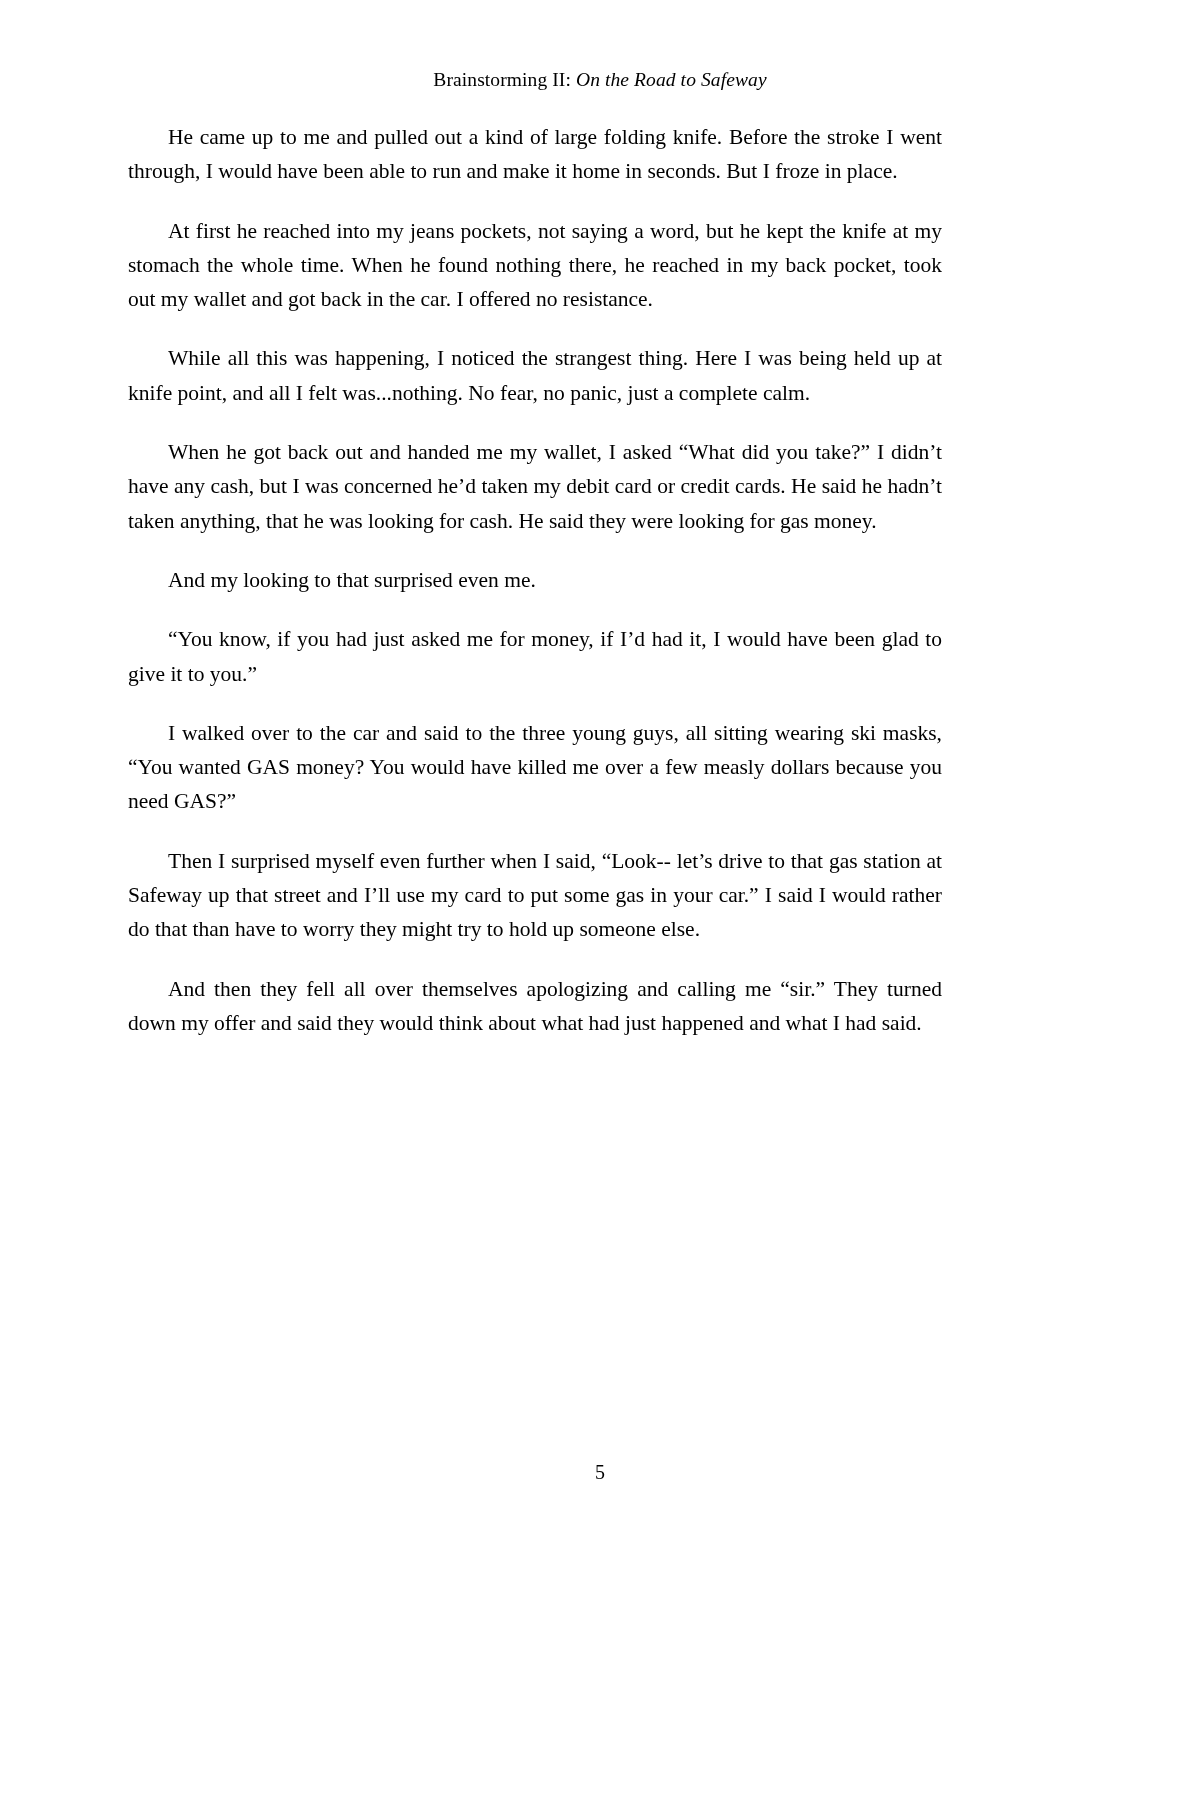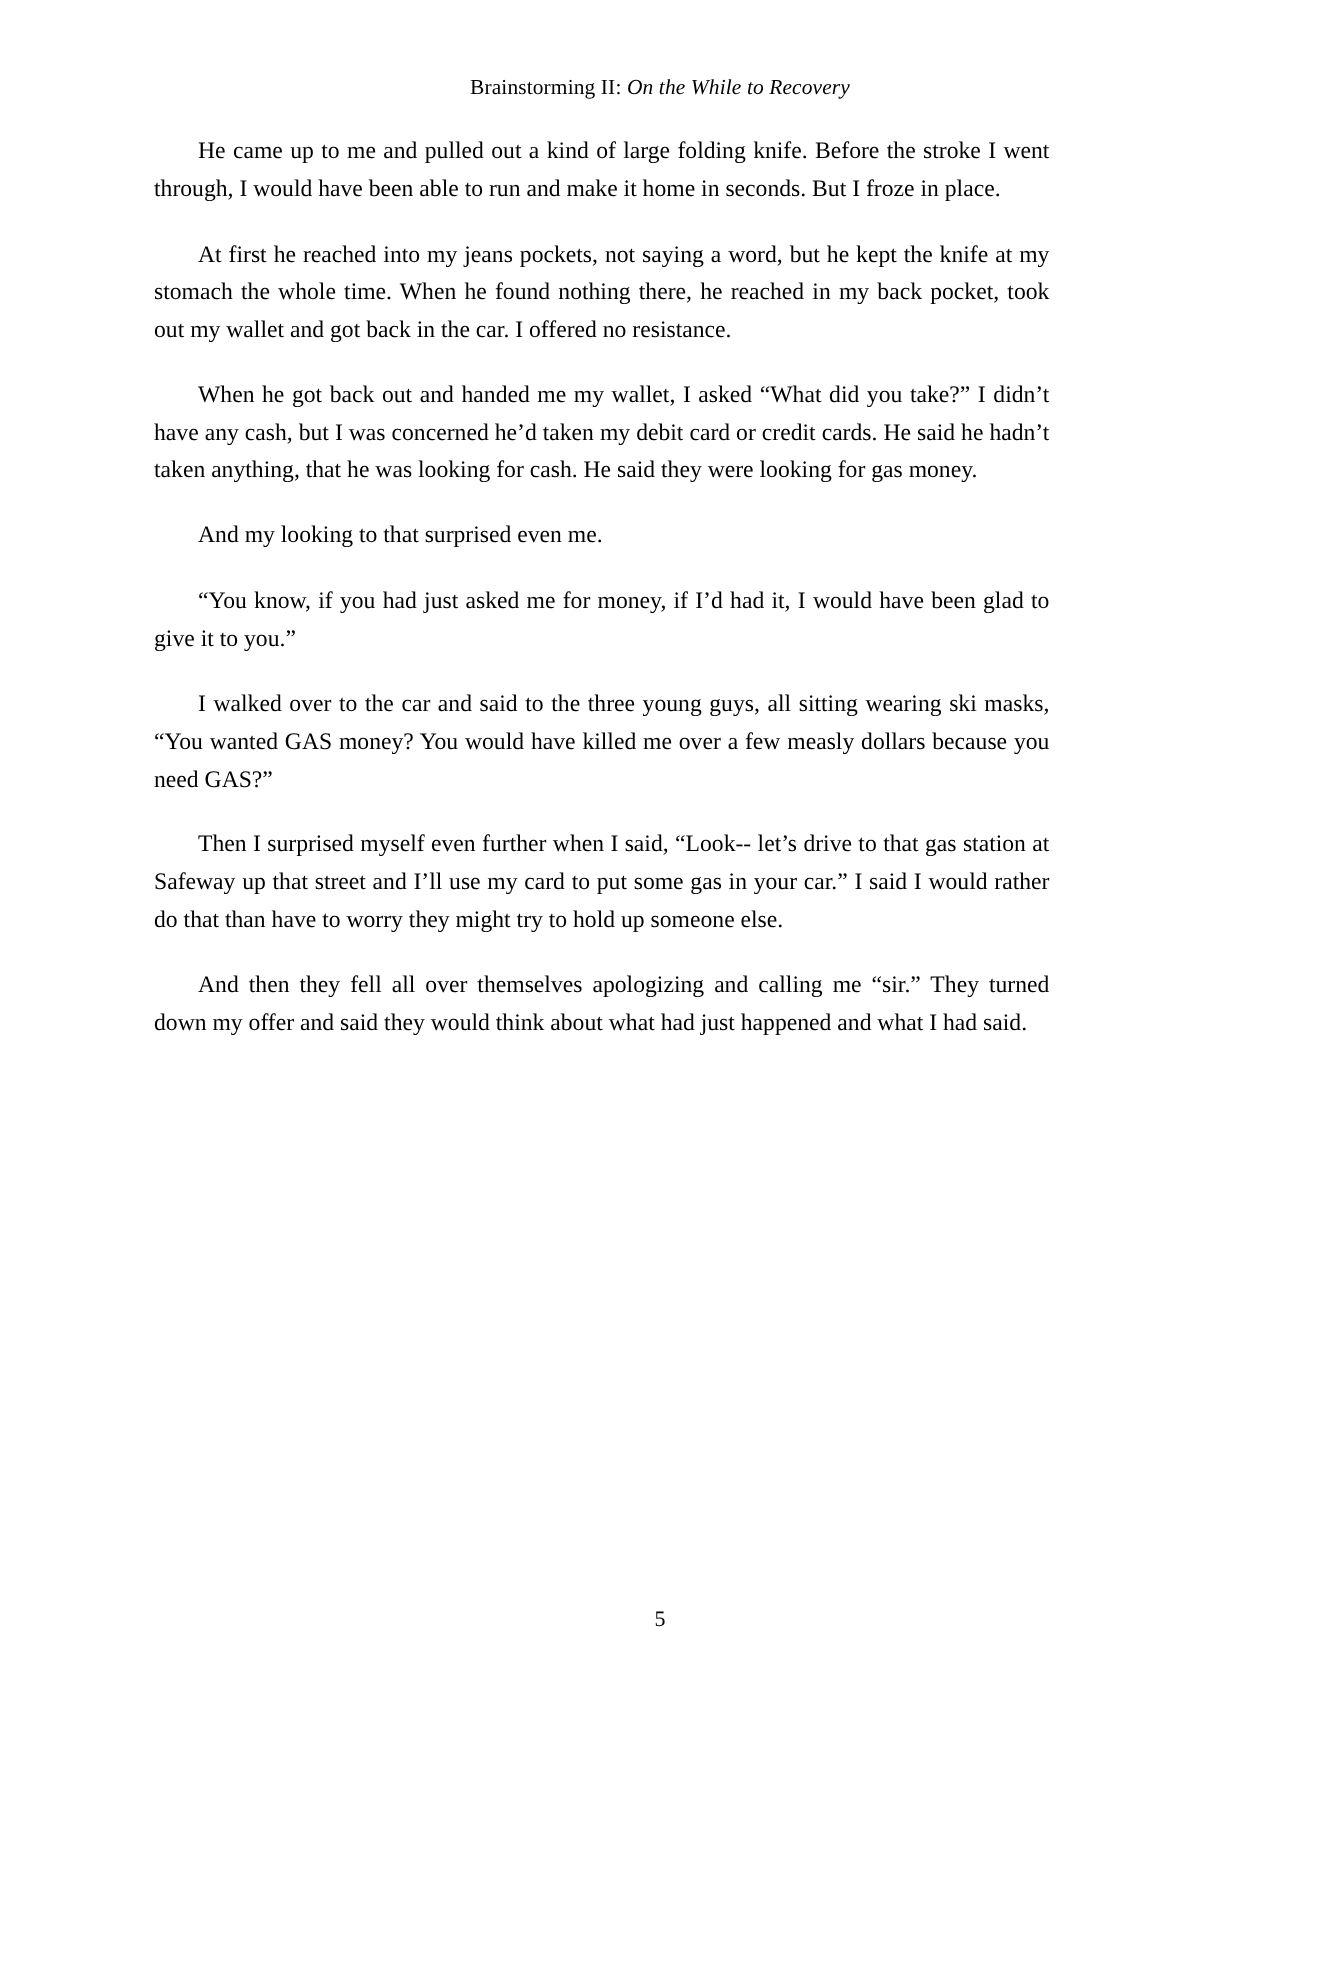--- a/index.html
+++ b/index.html
@@ -35,21 +35,21 @@
     font-style: normal;
   }
   .running-header .hdr-sub {
     font-style: italic;
   }
 
   
   .text-column {
     position: absolute;
     top: 120px;
-    left: 140px;
+    left: 128px;
     width: 814px;
   }
 
   .para {
     margin: 0 0 25px 0;
     font-size: 21.5px;
     line-height: 34.3px;
     text-align: justify;
     text-justify: inter-word;
     text-indent: 40px;
@@ -72,26 +72,27 @@
     font-size: 20px;
     line-height: 1;
   }
 </style>
 </head>
 <body>
 
 <div class="page">
 
   <div class="running-header">
-    <span class="hdr-main">Brainstorming II: </span><span class="hdr-sub">On the While to Recovery</span>
+    <span class="hdr-main">Brainstorming II: </span><span class="hdr-sub">On the Road to Safeway</span>
   </div>
 
   <div class="text-column">
     <p class="para">He came up to me and pulled out a kind of large folding knife. Before the stroke I went through, I would have been able to run and make it home in seconds. But I froze in place.</p>
     <p class="para">At first he reached into my jeans pockets, not saying a word, but he kept the knife at my stomach the whole time. When he found nothing there, he reached in my back pocket, took out my wallet and got back in the car. I offered no resistance.</p>
+    <p class="para">While all this was happening, I noticed the strangest thing. Here I was being held up at knife point, and all I felt was...nothing. No fear, no panic, just a complete calm.</p>
     <p class="para">When he got back out and handed me my wallet, I asked “What did you take?” I didn’t have any cash, but I was concerned he’d taken my debit card or credit cards. He said he hadn’t taken anything, that he was looking for cash. He said they were looking for gas money.</p>
     <p class="para">And my looking to that surprised even me.</p>
     <p class="para">“You know, if you had just asked me for money, if I’d had it, I would have been glad to give it to you.”</p>
     <p class="para">I walked over to the car and said to the three young guys, all sitting wearing ski masks, “You wanted GAS money? You would have killed me over a few measly dollars because you need GAS?”</p>
     <p class="para">Then I surprised myself even further when I said, “Look-- let’s drive to that gas station at Safeway up that street and I’ll use my card to put some gas in your car.” I said I would rather do that than have to worry they might try to hold up someone else.</p>
     <p class="para">And then they fell all over themselves apologizing and calling me “sir.” They turned down my offer and said they would think about what had just happened and what I had said.</p>
   </div>
 
   <div class="page-number">5</div>
 

